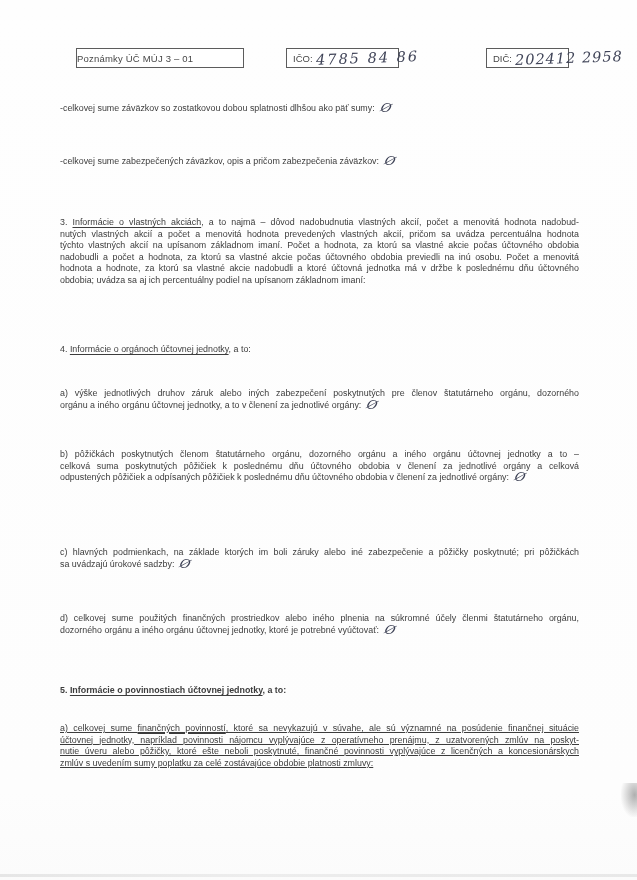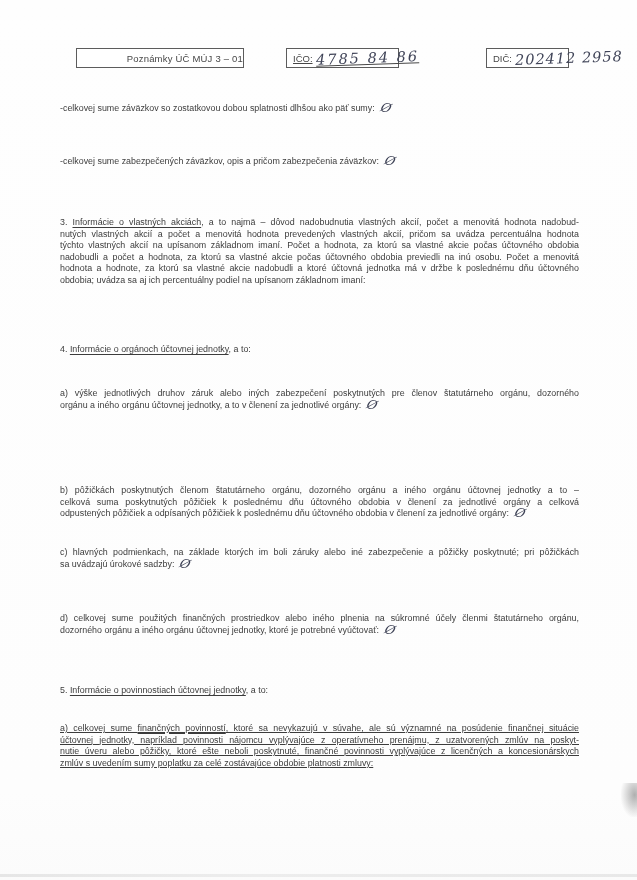--- a/index.html
+++ b/index.html
@@ -9,22 +9,22 @@
     font-family:"Liberation Sans",sans-serif;
     color:#3a3a3a;
   }
   .page{position:absolute;inset:0;background:linear-gradient(180deg,#fefefe 0%,#fdfdfd 90%,#fbfbfb 100%);}
   
   .box{
     position:absolute;top:48px;height:20px;box-sizing:border-box;
     border:1px solid #5c5c5c;display:flex;align-items:center;
     font-size:9.5px;color:#474747;background:#fff;
   }
-  #box-title{left:76px;width:168px;justify-content:flex-end;letter-spacing:.2px;}
-  #box-ico{left:286px;width:113px;padding-left:6px;text-decoration:underline;}
+  #box-title{left:76px;width:168px;justify-content:flex-start;letter-spacing:.2px;}
+  #box-ico{left:286px;width:113px;padding-left:6px;}
   #box-dic{left:486px;width:83px;padding-left:6px;}
   .hw{
     font-family:"DejaVu Serif",serif;font-style:italic;
     color:#3f4357;white-space:nowrap;
   }
   #ico-value{font-size:14.5px;letter-spacing:2px;transform:rotate(-2deg);margin-left:3px;}
   #dic-value{font-size:14.5px;letter-spacing:1px;transform:rotate(-2deg);margin-left:3px;}
   
   .para{
     position:absolute;left:60px;width:519px;
@@ -38,24 +38,24 @@
     color:#3c4054;font-size:12.5px;display:inline-block;
     transform:rotate(10deg) skewX(-8deg);
     margin-left:6px;vertical-align:-1px;line-height:0;
   }
   
   #line-due-over-five{top:103px;}
   #line-secured{top:156px;}
   #para-3{top:217px;}
   #para-4-heading{top:344px;}
   #para-4a{top:388px;}
-  #para-4b{top:449px;margin-top:36px;}
+  #para-4b{top:449px;}
   #para-4c{top:547px;}
   #para-4d{top:613px;}
-  #para-5-heading{top:685px;}
+  #para-5-heading{top:685px;font-weight:bold;}
   #para-5a{top:723px;text-decoration:underline;}
   
   .scan-bottom-edge{
     position:absolute;left:0;right:0;bottom:3px;height:3px;
     background:linear-gradient(90deg,#e6e6e6,#ededed 40%,#e8e8e8);
   }
   .scan-smudge{
     position:absolute;right:0;top:783px;width:16px;height:34px;
     background:radial-gradient(ellipse at 85% 35%,rgba(80,80,80,.45),rgba(120,120,120,.15) 55%,transparent 75%);
   }

